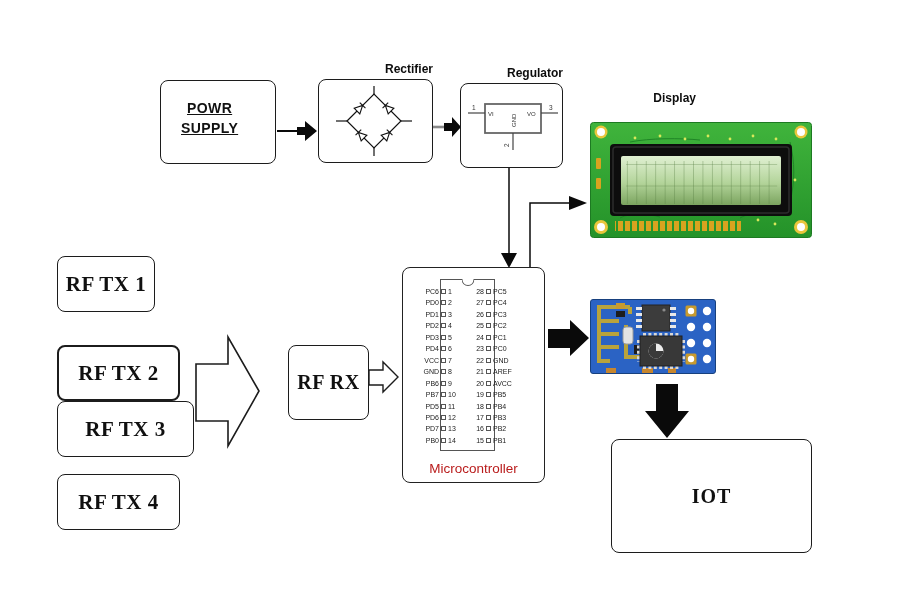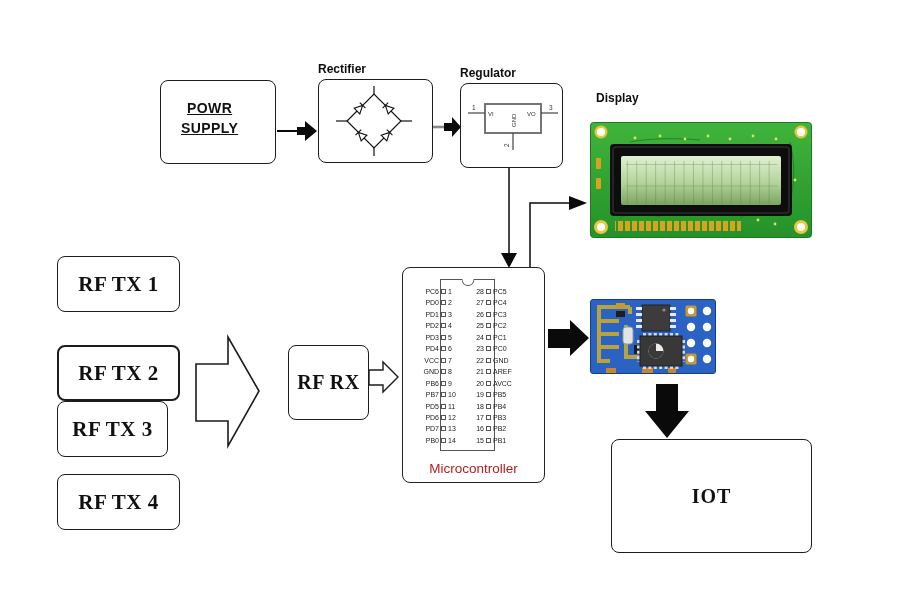--- a/index.html
+++ b/index.html
@@ -3,21 +3,21 @@
 <meta charset="utf-8">
 <style>
   html,body{margin:0;padding:0;background:#ffffff;}
   .stage{position:relative;width:915px;height:592px;background:#ffffff;overflow:hidden;
          font-family:"Liberation Sans",sans-serif;color:#111;}
   .overlay{position:absolute;left:0;top:0;width:915px;height:592px;pointer-events:none;}
   .box{position:absolute;background:#fff;border:1.6px solid #1c1c1c;border-radius:8px;box-sizing:border-box;}
   .serifbox{display:flex;align-items:center;justify-content:center;
             font-family:"Liberation Serif",serif;font-weight:bold;font-size:21px;
             letter-spacing:.5px;color:#101010;}
-  .toplabel{position:absolute;font-weight:bold;font-size:12px;text-align:left;color:#0d0d0d;}
+  .toplabel{position:absolute;font-weight:bold;font-size:12px;text-align:right;color:#0d0d0d;}
   .ps-text{position:absolute;left:20px;top:17px;font-weight:bold;font-size:14px;line-height:20px;
            letter-spacing:.4px;}
   .ps-text span{display:block;text-decoration:underline;text-align:center;}
   
   .mcu{position:absolute;left:402px;top:267px;width:143px;height:216px;background:#fff;
        border:1.6px solid #222;border-radius:8px;box-sizing:border-box;}
   .icbody{position:absolute;left:37px;top:11px;width:55px;height:172px;border:1.5px solid #555;
           background:#fff;box-sizing:border-box;}
   .icnotch{position:absolute;left:50%;top:-1px;transform:translateX(-50%);width:13px;height:7px;
            background:#fff;border:1.5px solid #555;border-top:none;border-radius:0 0 13px 13px;box-sizing:border-box;}
@@ -168,27 +168,27 @@
       <circle cx="118" cy="14" r="1.4"></circle>
         <circle cx="140" cy="17" r="1.4"></circle>
         <circle cx="163" cy="14" r="1.4"></circle>
       <circle cx="186" cy="17" r="1.4"></circle>
         <circle cx="205" cy="58" r="1.4"></circle>
         <circle cx="168" cy="98" r="1.4"></circle>
       <circle cx="185" cy="102" r="1.4"></circle>
     </g>
   </svg>
 
-  <div class="box serifbox" style="left:57px;top:256px;width:123px;height:56px;">
+  <div class="box serifbox" style="left:57px;top:256px;width:98px;height:56px;">
       <span>RF TX 1</span>
     </div>
   <div class="box serifbox" style="left:57px;top:329px;width:123px;height:56px;border-width:2px;margin-top:16px;">
       <span>RF TX 2</span>
     </div>
-  <div class="box serifbox" style="left:57px;top:401px;width:111px;height:56px;">
+  <div class="box serifbox" style="left:57px;top:401px;width:137px;height:56px;">
       <span>RF TX 3</span>
     </div>
   <div class="box serifbox" style="left:57px;top:474px;width:123px;height:56px;">
       <span>RF TX 4</span>
     </div>
 
   <div class="box serifbox" style="left:288px;top:345px;width:81px;height:75px;font-size:20px;">
       <span>RF RX</span>
     </div>
 

